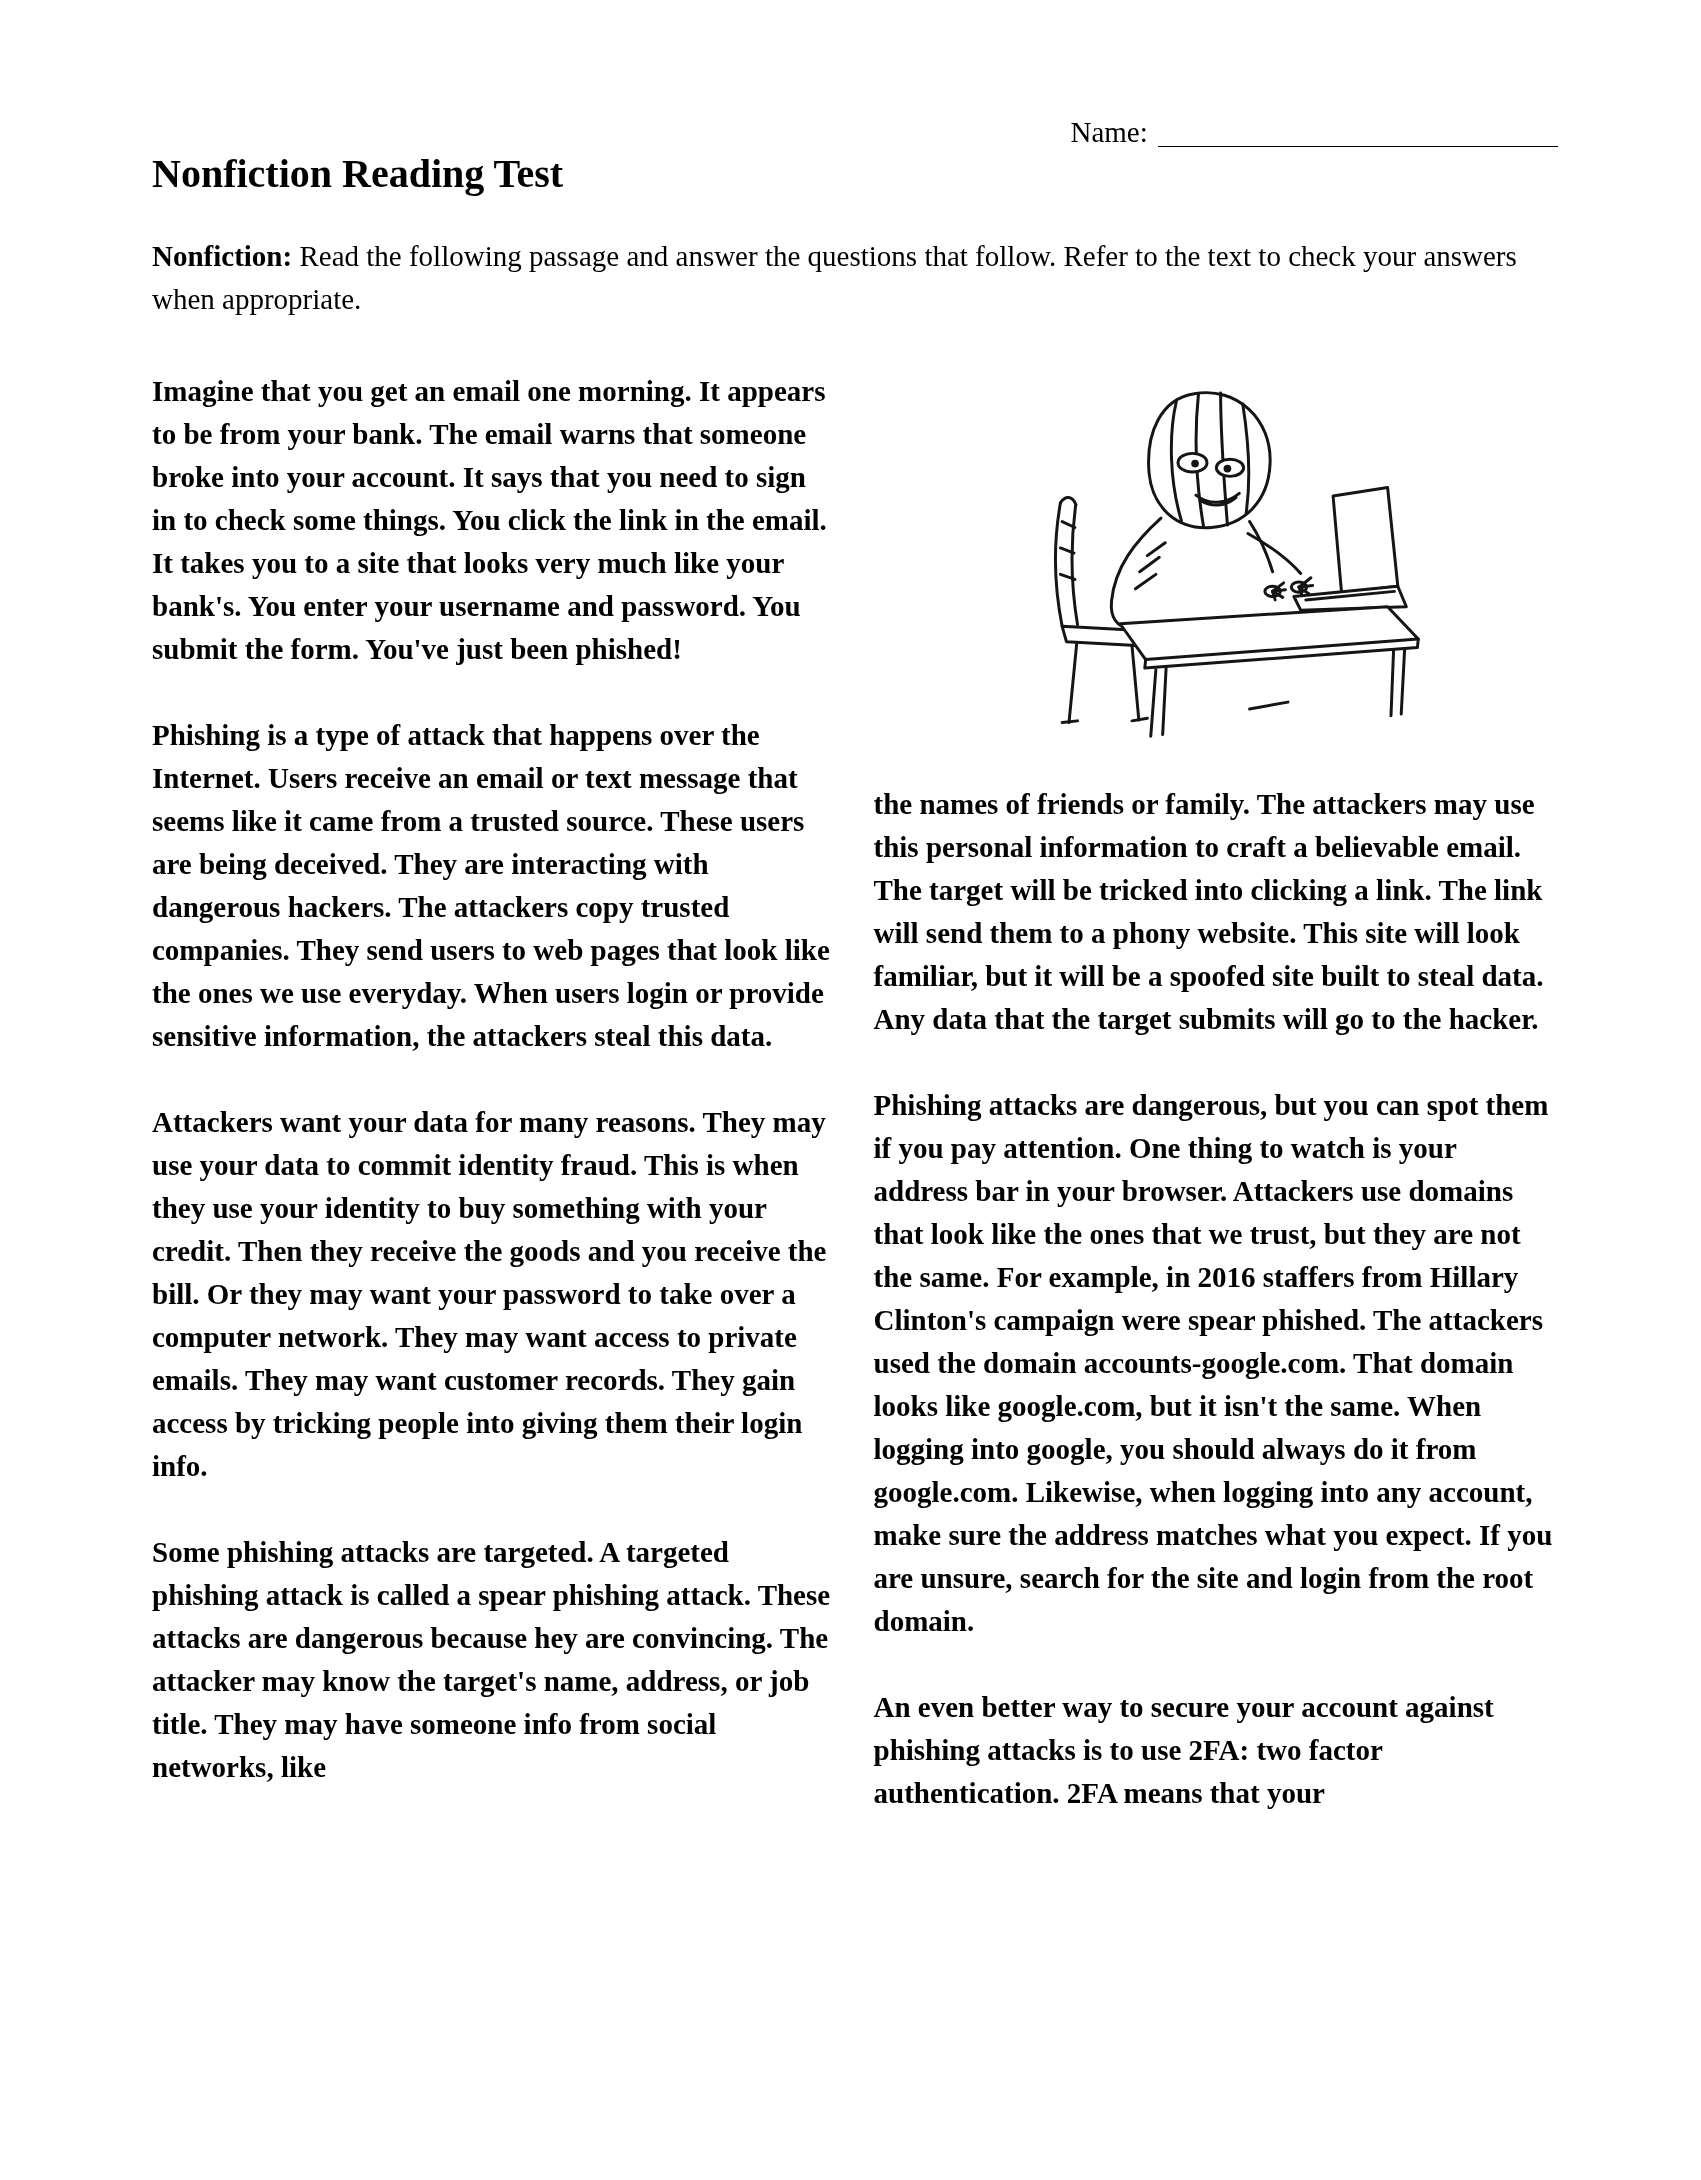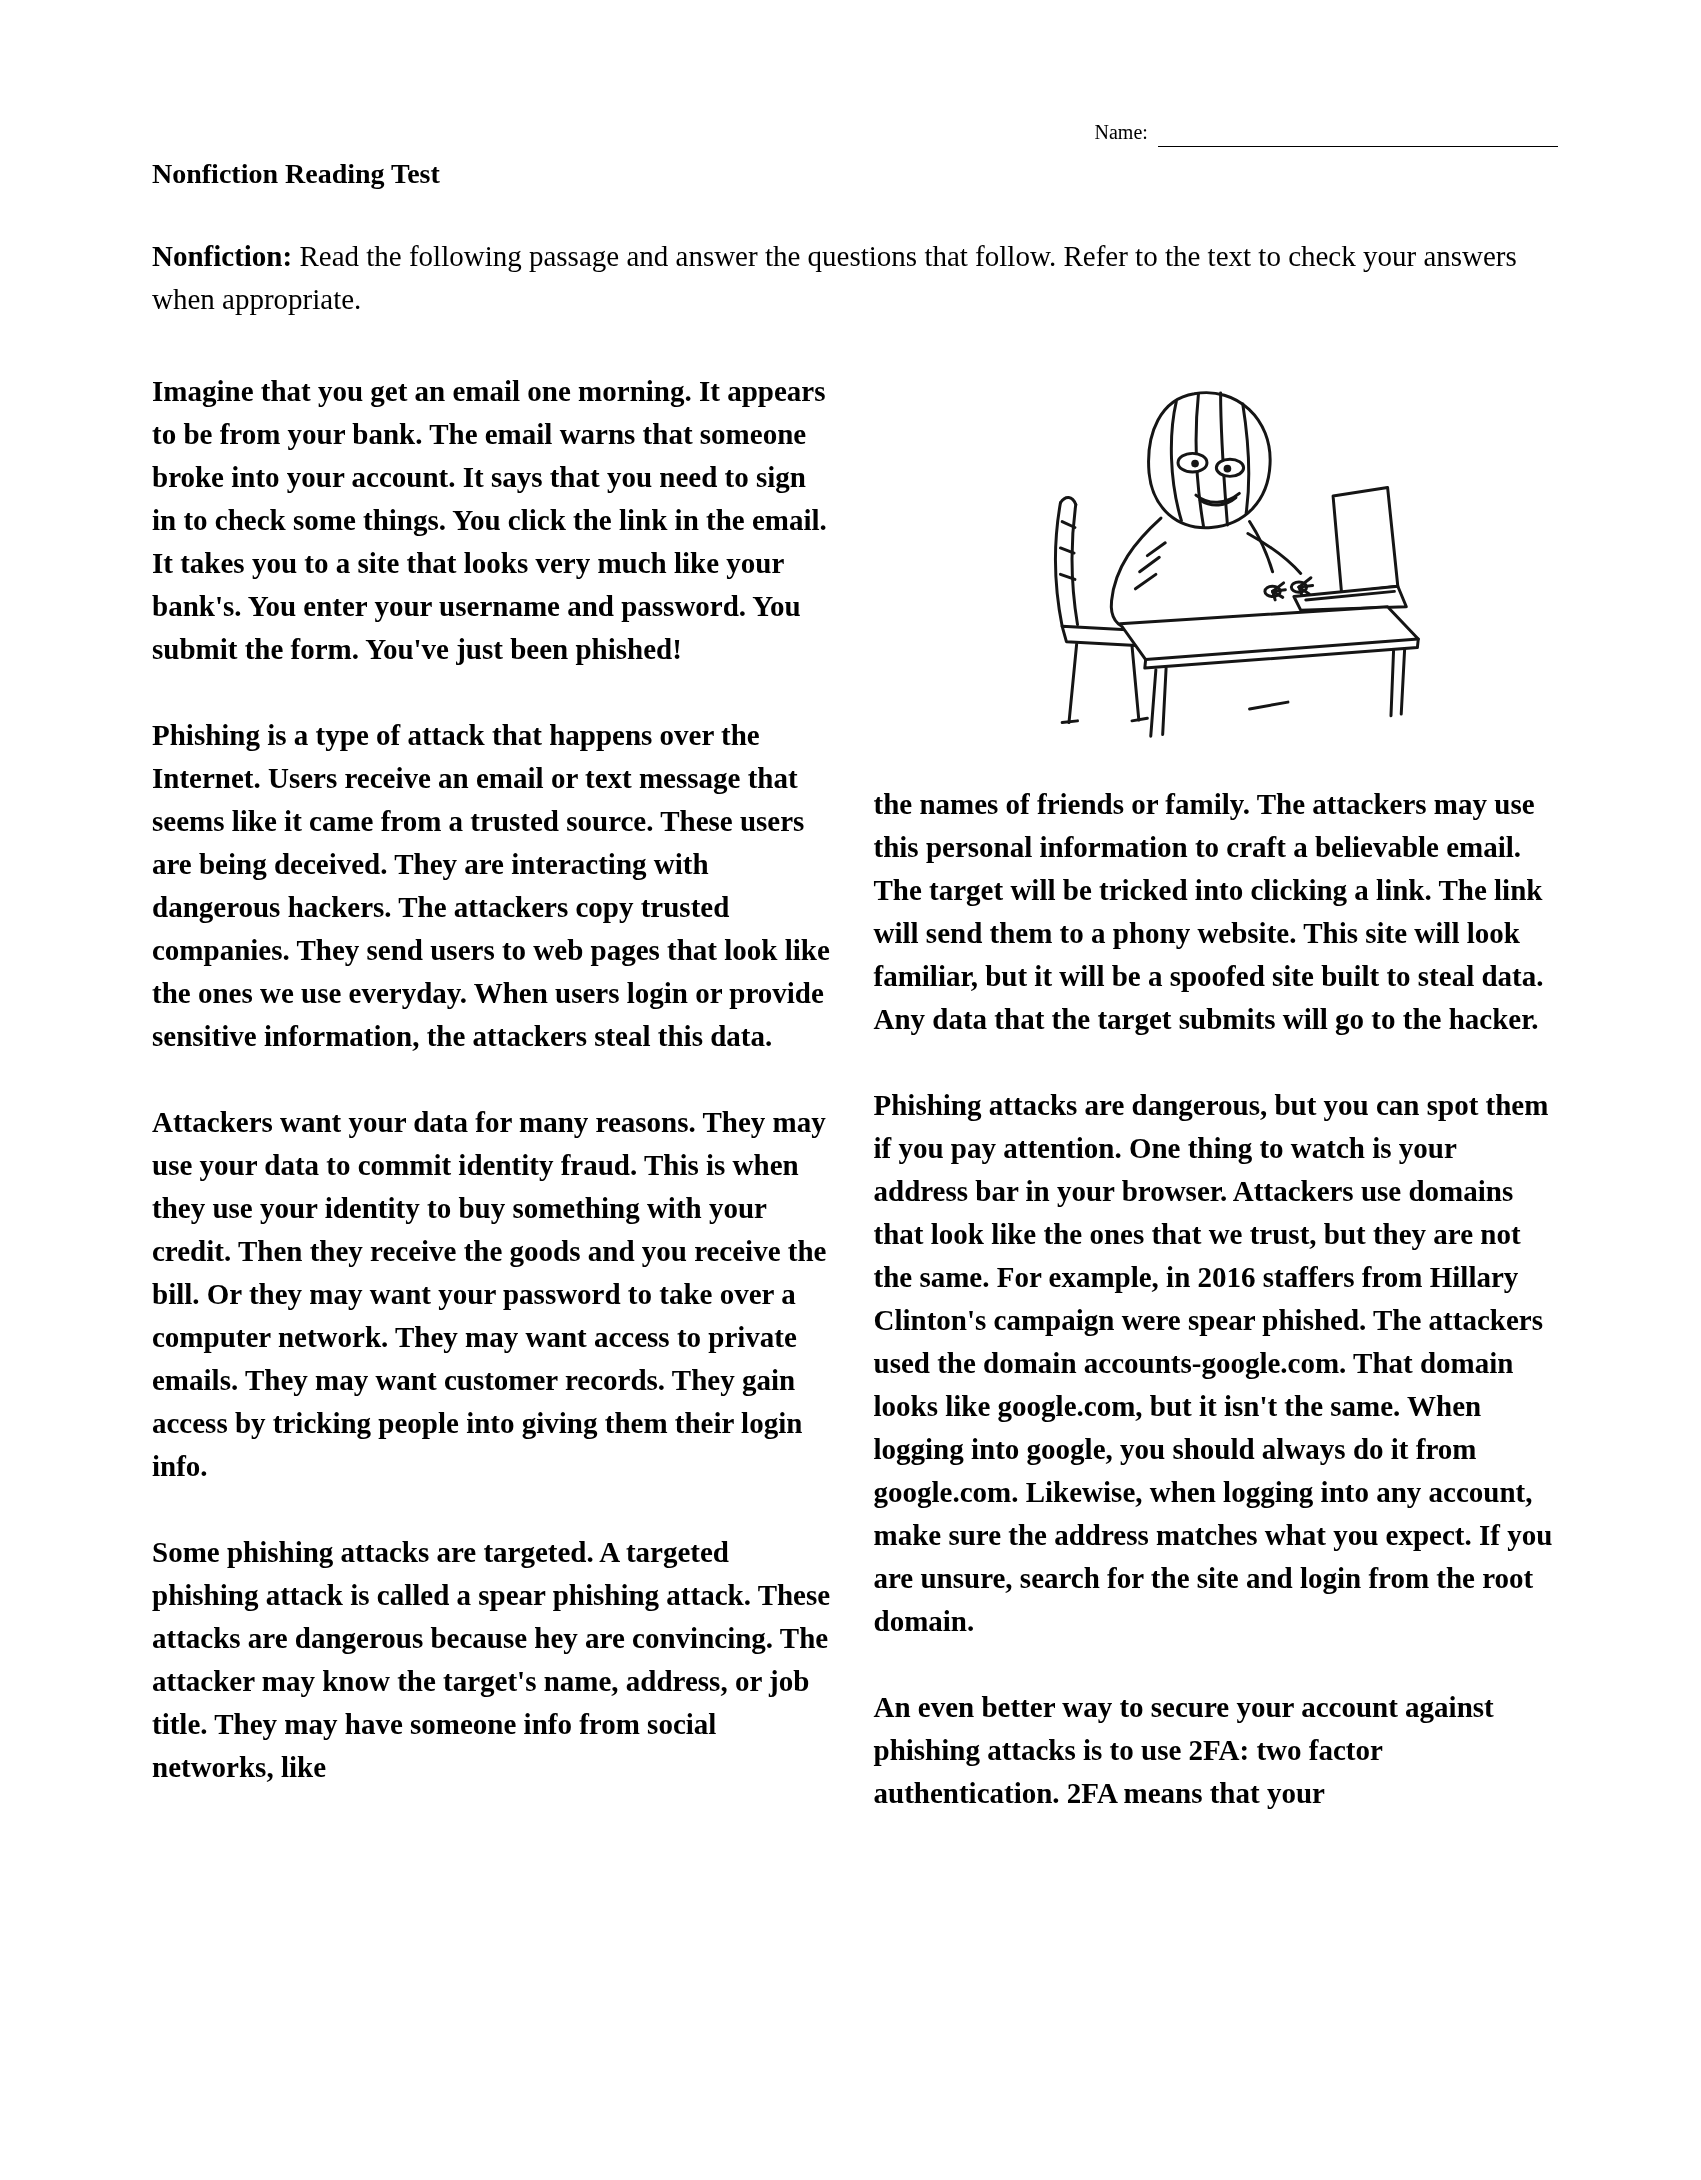--- a/index.html
+++ b/index.html
@@ -13,33 +13,33 @@
     color: #000000;
     font-family: "Liberation Serif", serif;
     font-size: 29px;
     line-height: 43px;
     overflow: hidden;
   }
   .name-row {
     display: flex;
     justify-content: flex-end;
     align-items: flex-end;
-    font-size: 20px;
+    font-size: 29px;
     line-height: 29px;
     margin-bottom: 3.4px;
   }
   .name-blank {
     display: inline-block;
     width: 400px;
     height: 25.6px;
     margin-left: 10.2px;
     border-bottom: 1.7px solid #000;
   }
   .title {
-    font-size: 28px;
+    font-size: 40px;
     line-height: 48px;
     font-weight: bold;
     margin: 0;
   }
   .subtitle {
     font-size: 38px;
     line-height: 48px;
     font-weight: bold;
     font-style: italic;
     margin: 0;

